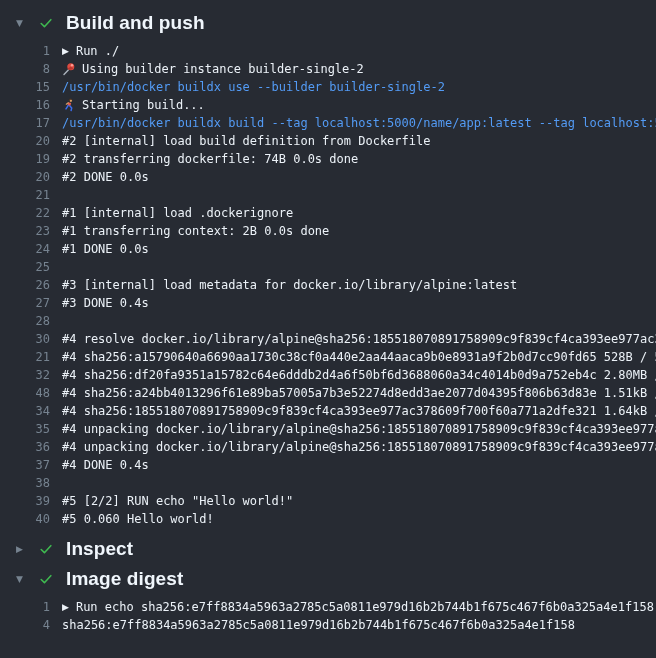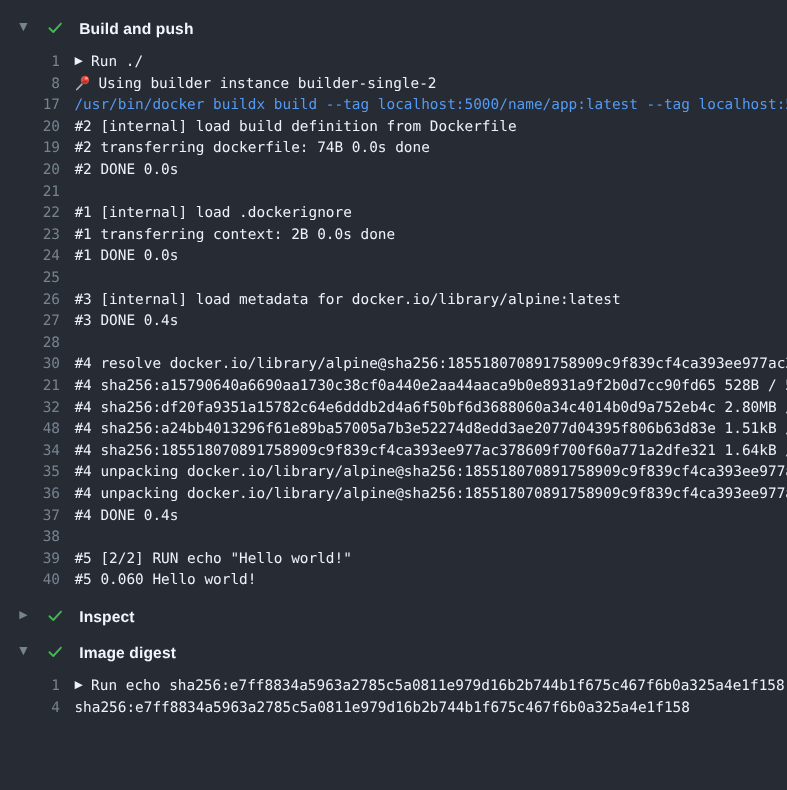--- a/index.html
+++ b/index.html
@@ -41,21 +41,21 @@
     width: 16px;
     height: 16px;
     display: flex;
     align-items: center;
     justify-content: center;
   }
   .section-title {
     margin-left: 12px;
     font-family: "Liberation Sans", "DejaVu Sans", sans-serif;
     font-weight: 700;
-    font-size: 13px;
+    font-size: 19px;
     color: var(--title, #f0f6fc);
     letter-spacing: 0.1px;
   }
   .section-lines {
     padding: 4px 0 6px 0;
   }
   .log-line {
     display: flex;
     height: 18px;
     line-height: 18px;
@@ -109,20 +109,29 @@
         <span class="section-title">Build and push</span>
       </div>
       <div class="section-lines">
         <div class="log-line"><span class="line-number">1</span><span class="line-content command"><span class="run-toggle">▶</span><span class="line-text">Run ./</span></span></div>
         <div class="log-line"><span class="line-number">8</span><span class="line-content default"><span class="inline-icon"><svg width="14" height="14" viewBox="0 0 14 14">
                 <path d="M6.3 8.1 L2 12.6" stroke="#aab2bc" stroke-width="1.4" stroke-linecap="round"></path>
                 <circle cx="8.8" cy="4.7" r="3.5" fill="#df4b41"></circle>
                 <path d="M5.5 6.5 a3.5 3.5 0 0 0 5.9-0.6 L8.8 4.7 Z" fill="#b8382f"></path>
                 <circle cx="10" cy="3.3" r="1.2" fill="#ff9d94"></circle>
               </svg></span><span class="line-text">Using builder instance builder-single-2</span></span></div>
+        <div class="log-line"><span class="line-number">15</span><span class="line-content info"><span class="line-text">/usr/bin/docker buildx use --builder builder-single-2</span></span></div>
+        <div class="log-line"><span class="line-number">16</span><span class="line-content default"><span class="inline-icon"><svg width="14" height="14" viewBox="0 0 14 14">
+                <circle cx="8.5" cy="2.3" r="1.7" fill="#4a3426"></circle>
+                <circle cx="8.9" cy="2.8" r="1.1" fill="#d9a066"></circle>
+                <path d="M6.1 4.2 L9.2 4.9 L8.2 8.1 L5.5 7.4 Z" fill="#e2574c"></path>
+                <path d="M6.3 4.8 L4.3 6.2" stroke="#d9a066" stroke-width="1.2" stroke-linecap="round"></path>
+                <path d="M6.1 7.6 L4 10.9" stroke="#3c6df0" stroke-width="1.5" stroke-linecap="round"></path>
+                <path d="M7.9 8 L9.7 10.1 L9.1 12.5" fill="none" stroke="#3c6df0" stroke-width="1.5" stroke-linecap="round" stroke-linejoin="round"></path>
+              </svg></span><span class="line-text">Starting build...</span></span></div>
         <div class="log-line"><span class="line-number">17</span><span class="line-content info"><span class="line-text">/usr/bin/docker buildx build --tag localhost:5000/name/app:latest --tag localhost:50</span></span></div>
         <div class="log-line"><span class="line-number">20</span><span class="line-content default"><span class="line-text">#2 [internal] load build definition from Dockerfile</span></span></div>
         <div class="log-line"><span class="line-number">19</span><span class="line-content default"><span class="line-text">#2 transferring dockerfile: 74B 0.0s done</span></span></div>
         <div class="log-line"><span class="line-number">20</span><span class="line-content default"><span class="line-text">#2 DONE 0.0s</span></span></div>
         <div class="log-line"><span class="line-number">21</span><span class="line-content blank"><span class="line-text"></span></span></div>
         <div class="log-line"><span class="line-number">22</span><span class="line-content default"><span class="line-text">#1 [internal] load .dockerignore</span></span></div>
         <div class="log-line"><span class="line-number">23</span><span class="line-content default"><span class="line-text">#1 transferring context: 2B 0.0s done</span></span></div>
         <div class="log-line"><span class="line-number">24</span><span class="line-content default"><span class="line-text">#1 DONE 0.0s</span></span></div>
         <div class="log-line"><span class="line-number">25</span><span class="line-content blank"><span class="line-text"></span></span></div>
         <div class="log-line"><span class="line-number">26</span><span class="line-content default"><span class="line-text">#3 [internal] load metadata for docker.io/library/alpine:latest</span></span></div>

